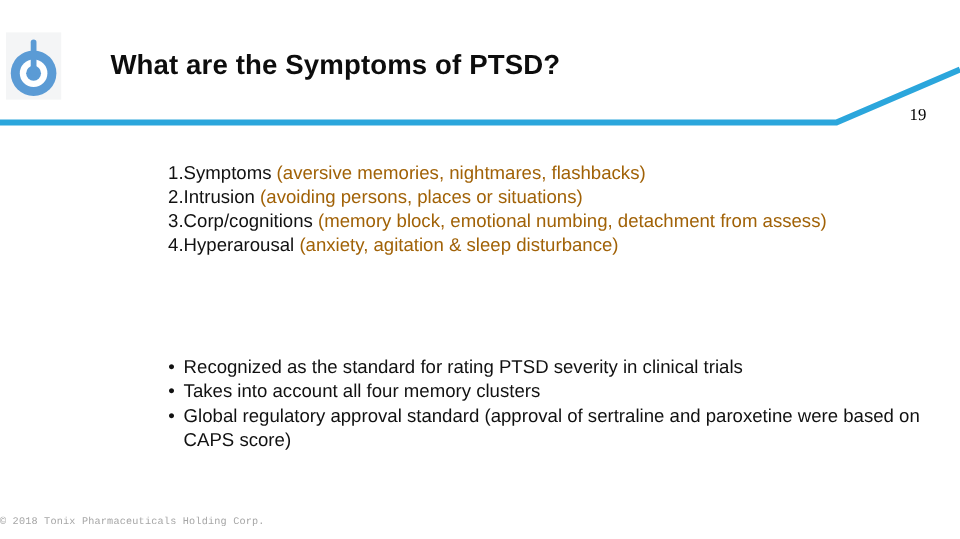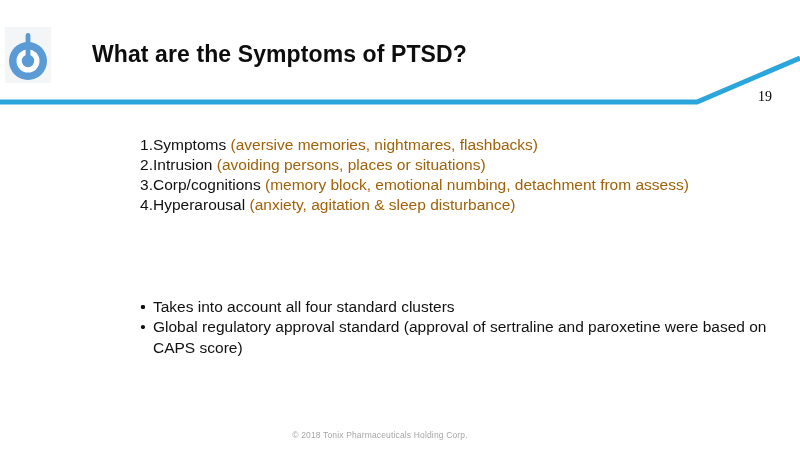--- a/index.html
+++ b/index.html
@@ -133,24 +133,25 @@
   .paren {
     color: #a16207;
   }
 
   
   #footer-copyright {
     position: absolute;
     left: 0;
     top: 430px;
     width: 760px;
-    text-align: center;
+    text-align: left;
     font-size: 8.5px;
     color: #a6a6a6;
     letter-spacing: 0.15px;
+    font-family: Liberation Mono, monospace;
   }
 </style>
 </head>
 <body>
 
 <div id="slide">
 
   <div id="logo-box">
     <svg id="logo-mark" viewBox="0 0 46 56">
       <circle cx="23" cy="34" r="19" fill="#5B9BD5"></circle>
@@ -183,24 +184,24 @@
         </li>
         <li>
           <span class="marker">4.</span><span>Hyperarousal </span><span class="paren">(anxiety, agitation &amp; sleep disturbance)</span>
         </li>
       </ol>
     </div>
 
     <div class="section" id="section-caps">
       <ul class="bullet-list">
         <li>
-          <span class="marker">•</span>
-        </li>
-        <li>
-          <span class="marker">•</span><span>Takes into account all four standard clusters</span>
+          <span class="marker">•</span><span>Recognized as the standard for rating PTSD severity in clinical trials</span>
+        </li>
+        <li>
+          <span class="marker">•</span><span>Takes into account all four memory clusters</span>
         </li>
         <li>
           <span class="marker">•</span><span>Global regulatory approval standard (approval of sertraline and paroxetine were based on CAPS score)</span>
         </li>
       </ul>
     </div>
 
   </div>
 
   <div id="footer-copyright">© 2018 Tonix Pharmaceuticals Holding Corp.</div>

